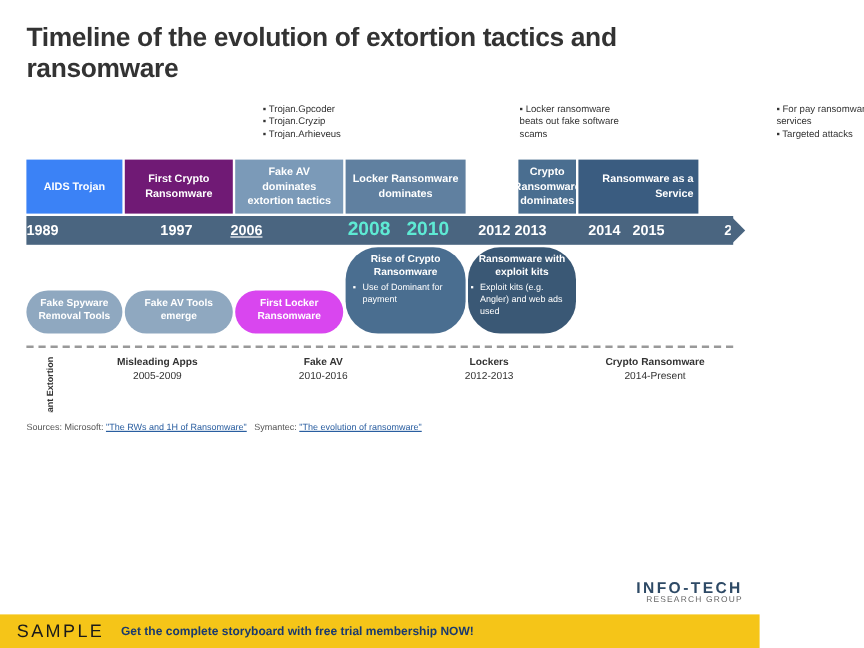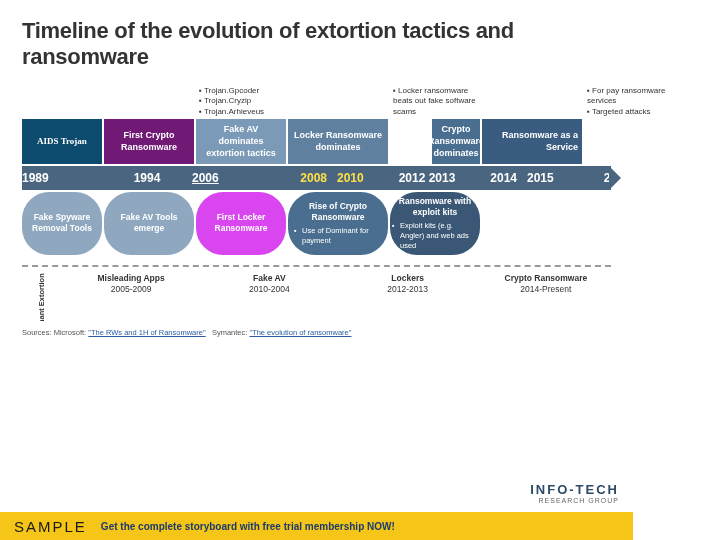--- a/index.html
+++ b/index.html
@@ -97,59 +97,58 @@
       align-items: center;
       justify-content: center;
       line-height: 1.3;
     }
 
     .cb1 { background: #701a75; }
     .cb2 { background: #7b9ab8; }
     .cb3 { background: #6080a0; }
     .cb4 { background: #4a6e90; margin-left: 42px; }
     .cb5 { background: #3a5c80; text-align: right; }
-    .aids { background: #0c4a6e; font-family: Liberation Serif, serif; }
+    .aids { background: #3b82f6; }
 
     .bot-box {
       color: #fff;
       font-size: 8.5px;
       font-weight: bold;
       text-align: center;
       padding: 5px 4px;
       min-height: 36px;
       display: flex;
       flex-direction: column;
       align-items: center;
-      justify-content: center;
       line-height: 1.3;
       border-radius: 27px;
     }
 
-    .bb1 { background: #8fa8c0; }
+    .bb1 { background: #8fa8c0; margin-top: 36px; }
     .bb3 { background: #4a6e90; }
     .bb4 { background: #3a5875; }
 
     .bot-sub {
       font-size: 7.5px;
       font-weight: normal;
       margin-top: 3px;
       text-align: left;
       line-height: 1.3;
     }
     .bot-sub li { list-style: none; padding-left: 8px; position: relative; }
     .bot-sub li::before { content: "▪ "; position: absolute; left: 0; }
   </style>
 </head>
 <body>
 
 <div class="page">
 
   <div class="page-title">Timeline of the evolution of extortion tactics and ransomware</div>
 
-  <div style="display:grid; grid-template-columns: 80px 90px 90px 100px 90px 100px 90px; gap:2px; margin-bottom:0;">
+  <div style="display:grid; grid-template-columns: 80px 90px 90px 100px 90px 100px 90px; gap:12px; margin-bottom:14px;">
     <div></div>
     <div class="info-cell"></div>
     <div class="info-cell">
       <ul>
         <li>Trojan.Gpcoder</li>
         <li>Trojan.Cryzip</li>
         <li>Trojan.Arhieveus</li>
       </ul>
     </div>
     <div class="info-cell"></div>
@@ -173,23 +172,23 @@
     <div class="colored-box cb2">Fake AV dominates extortion tactics</div>
     <div class="colored-box cb3">Locker Ransomware dominates</div>
     <div class="colored-box cb4">Crypto Ransomware dominates</div>
     <div class="colored-box cb5">Ransomware as a Service</div>
     <div style="background:transparent;"></div>
   </div>
 
   <div style="position:relative; margin: 2px 0;">
     <div style="display:grid; grid-template-columns: 80px 90px 90px 100px 90px 100px 90px; background:#4a6580; height:24px; align-items:center; position:relative;">
       <div style="color:#fff; font-weight:bold; font-size:12px; text-align:left;">1989</div>
-      <div style="color:#fff; font-weight:bold; font-size:12px; text-align:center;">1994</div>
+      <div style="color:#fff; font-weight:bold; font-size:12px; text-align:center;">1997</div>
       <div style="color:#fff; font-weight:bold; font-size:12px; text-align:left;text-decoration:underline;">2006</div>
-      <div style="color:#fde047; font-weight:bold; font-size:12px; text-align:center;">2008 &nbsp; 2010</div>
+      <div style="color:#5eead4; font-weight:bold; font-size:16px; text-align:center;">2008 &nbsp; 2010</div>
       <div style="color:#fff; font-weight:bold; font-size:12px; text-align:center;">2012 2013</div>
       <div style="color:#fff; font-weight:bold; font-size:12px; text-align:center;">2014 &nbsp; 2015</div>
       <div style="color:#fff; font-weight:bold; font-size:12px; text-align:center;">2016</div>
     </div>
     <div style="position:absolute; right:-10px; top:50%; transform:translateY(-50%); border-left:12px solid #4a6580; border-top:12px solid transparent; border-bottom:12px solid transparent;"></div>
   </div>
 
   <div style="display:grid; grid-template-columns: 80px 90px 90px 100px 90px 100px 90px; gap:2px; margin-top:2px;">
     <div class="bot-box bb1">Fake Spyware Removal Tools</div>
     <div class="bot-box bb1" style="background:#8fa8c0;">Fake AV Tools emerge</div>
@@ -215,21 +214,21 @@
     <div style="width:38px; flex-shrink:0; display:flex; align-items:center; justify-content:center; height:48px; overflow:hidden;">
       <span style="writing-mode:vertical-rl; transform:rotate(180deg); font-size:7.5px; font-weight:bold; color:#333; white-space:nowrap; line-height:1.2;">Dominant Extortion Tactic</span>
     </div>
     <div style="flex:1; display:flex; gap:8px;">
       <div class="tactic-box">
         <span class="label">Misleading Apps</span>
         <span>2005-2009</span>
       </div>
       <div class="tactic-box">
         <span class="label">Fake AV</span>
-        <span>2010-2004</span>
+        <span>2010-2016</span>
       </div>
       <div class="tactic-box">
         <span class="label">Lockers</span>
         <span>2012-2013</span>
       </div>
       <div class="tactic-box">
         <span class="label">Crypto Ransomware</span>
         <span>2014-Present</span>
       </div>
     </div>

